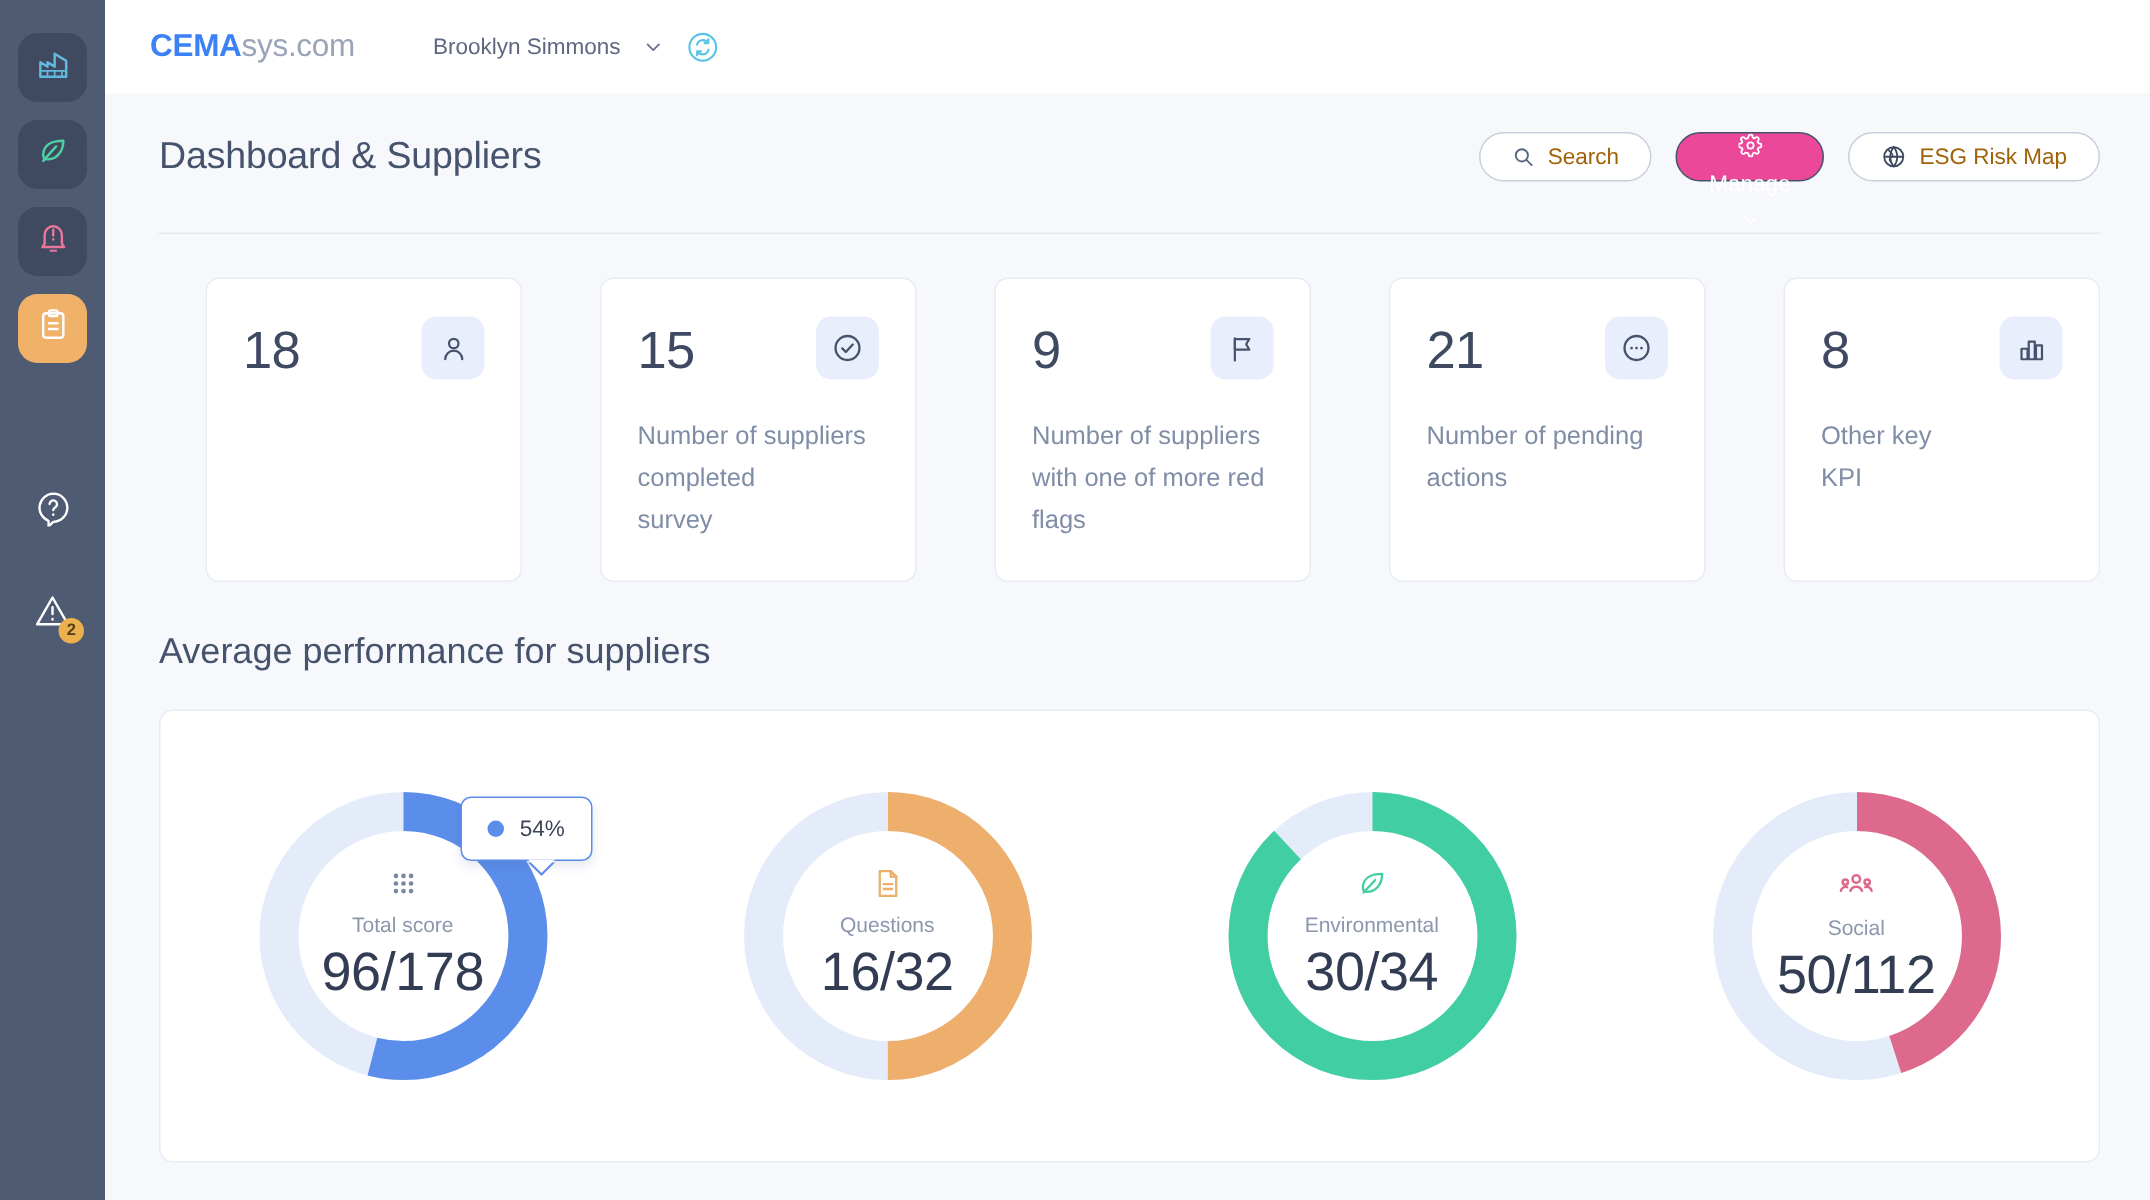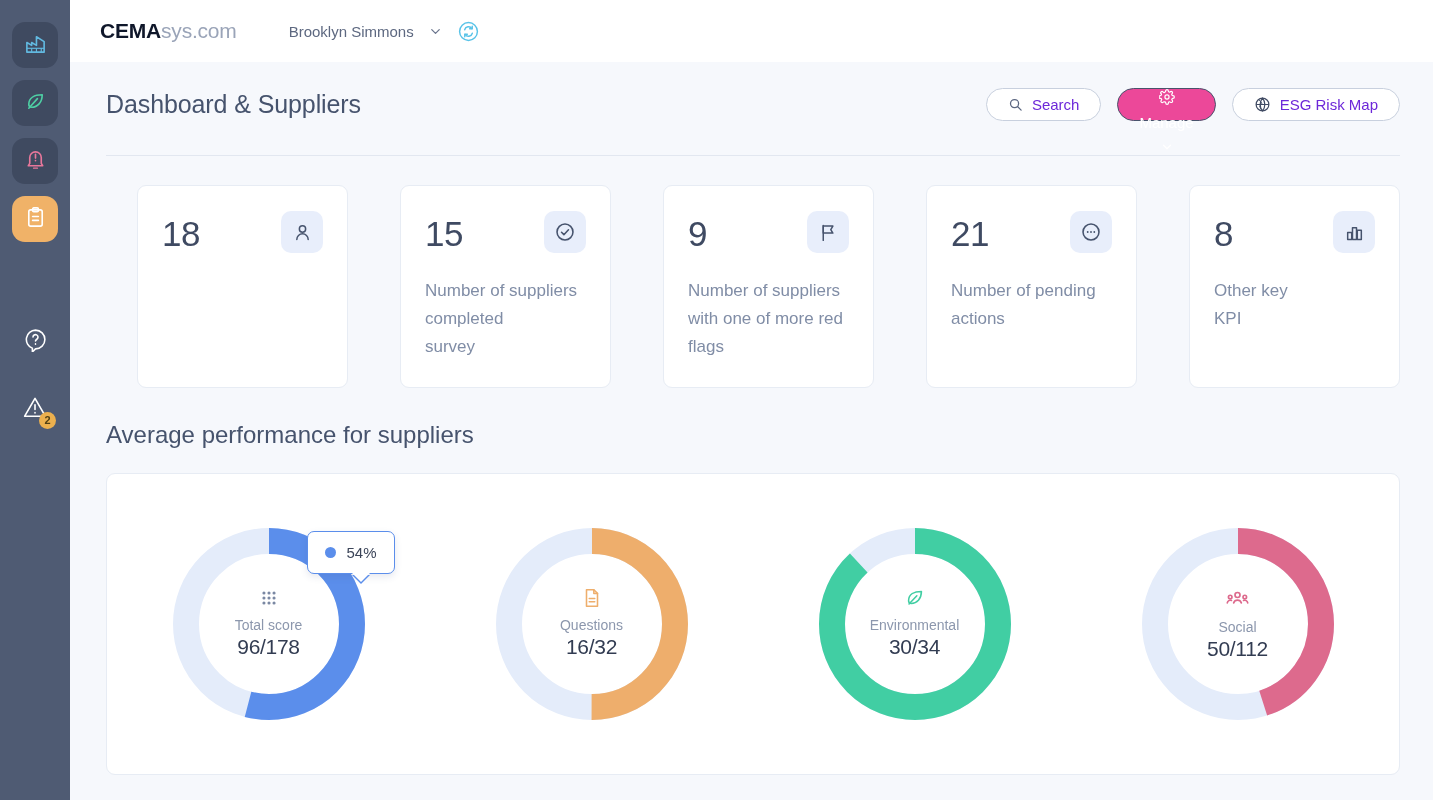--- a/index.html
+++ b/index.html
@@ -76,21 +76,21 @@
     display: flex;
     align-items: center;
     padding: 0 18px 0 30px;
   }
   .logo {
     font-size: 21px;
     letter-spacing: -0.2px;
     white-space: nowrap;
     margin-right: 52px;
   }
-  .logo .b { font-weight: bold; color: #0f172a; }
+  .logo .b { font-weight: bold; color: #3b82f6; }
   .logo .l { color: #9aa4b8; }
   .navlinks { display: flex; align-items: center; gap: 0; flex: 1; }
   .navlink {
     font-size: 15px;
     color: #737e94;
     padding: 0 28px;
     white-space: nowrap;
     cursor: pointer;
   }
   .navlink.active {
@@ -133,21 +133,21 @@
     height: 33px;
     border-radius: 17px;
     display: flex; align-items: center;
     gap: 9px;
     padding: 0 21px;
     font-size: 15px;
     cursor: pointer;
     white-space: nowrap;
     background: #ffffff;
     border: 1px solid #c8d0de;
-    color: #6d28d9;
+    color: #a16207;
   }
   .btn.dark {
     background: #ec4899;
     border-color: #48536c;
     color: #ffffff;
     flex-direction: column;
   }
 
   
   .kpis {
@@ -229,21 +229,21 @@
     justify-content: center;
     gap: 2px;
   }
   .donut-ico { margin-bottom: 7px; display: flex; }
   .donut-name {
     font-size: 14px;
     color: #8c97ad;
     line-height: 1;
   }
   .donut-val {
-    font-size: 21px;
+    font-size: 36px;
     color: #323c52;
     line-height: 1.25;
     letter-spacing: -0.3px;
     text-align: right;
   }
 
   
   .tooltip {
     position: absolute;
     left: 138px;

